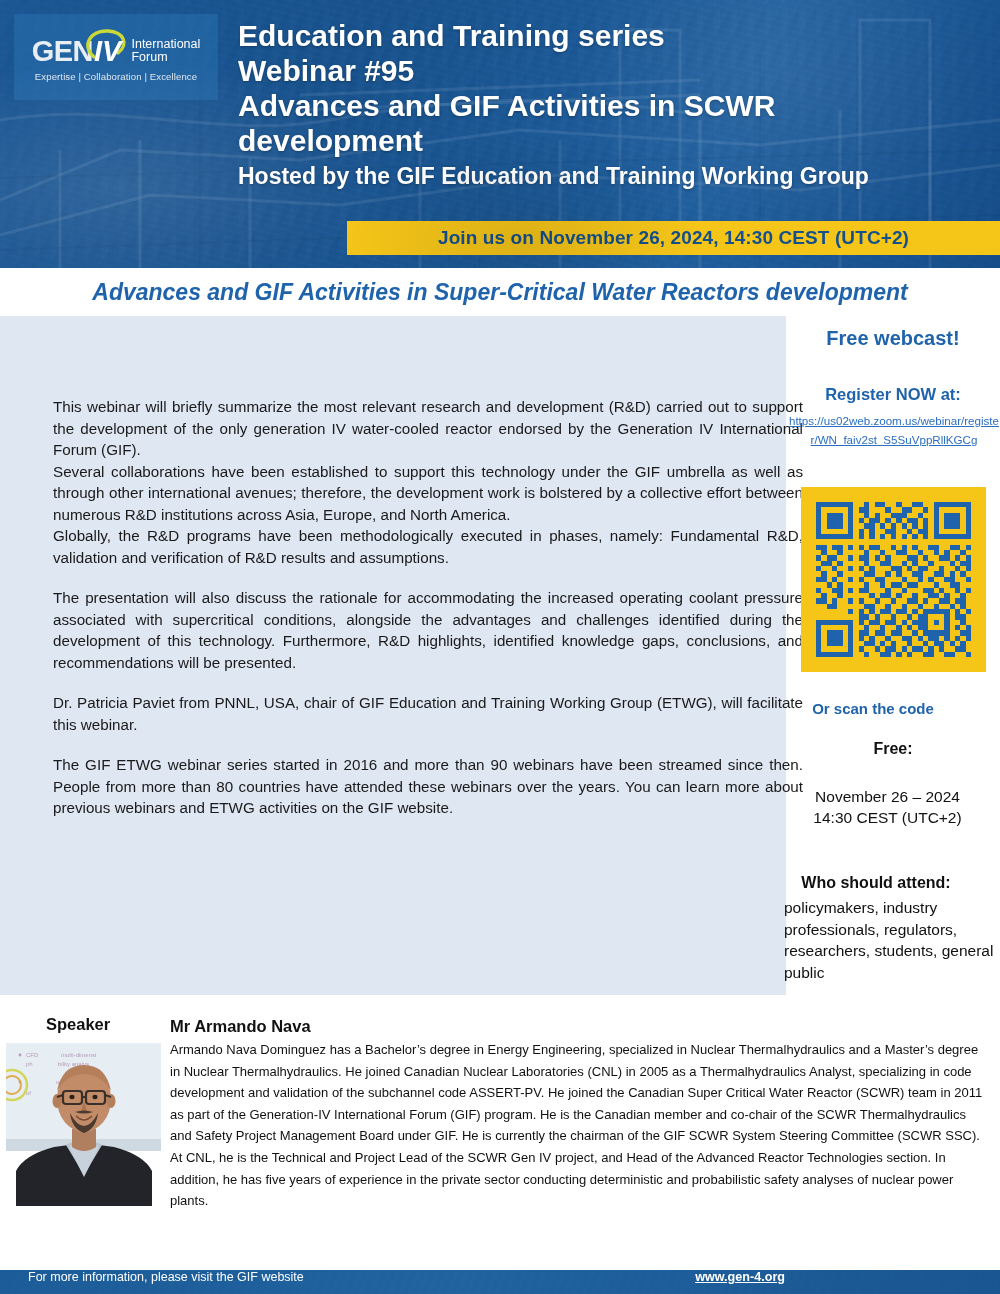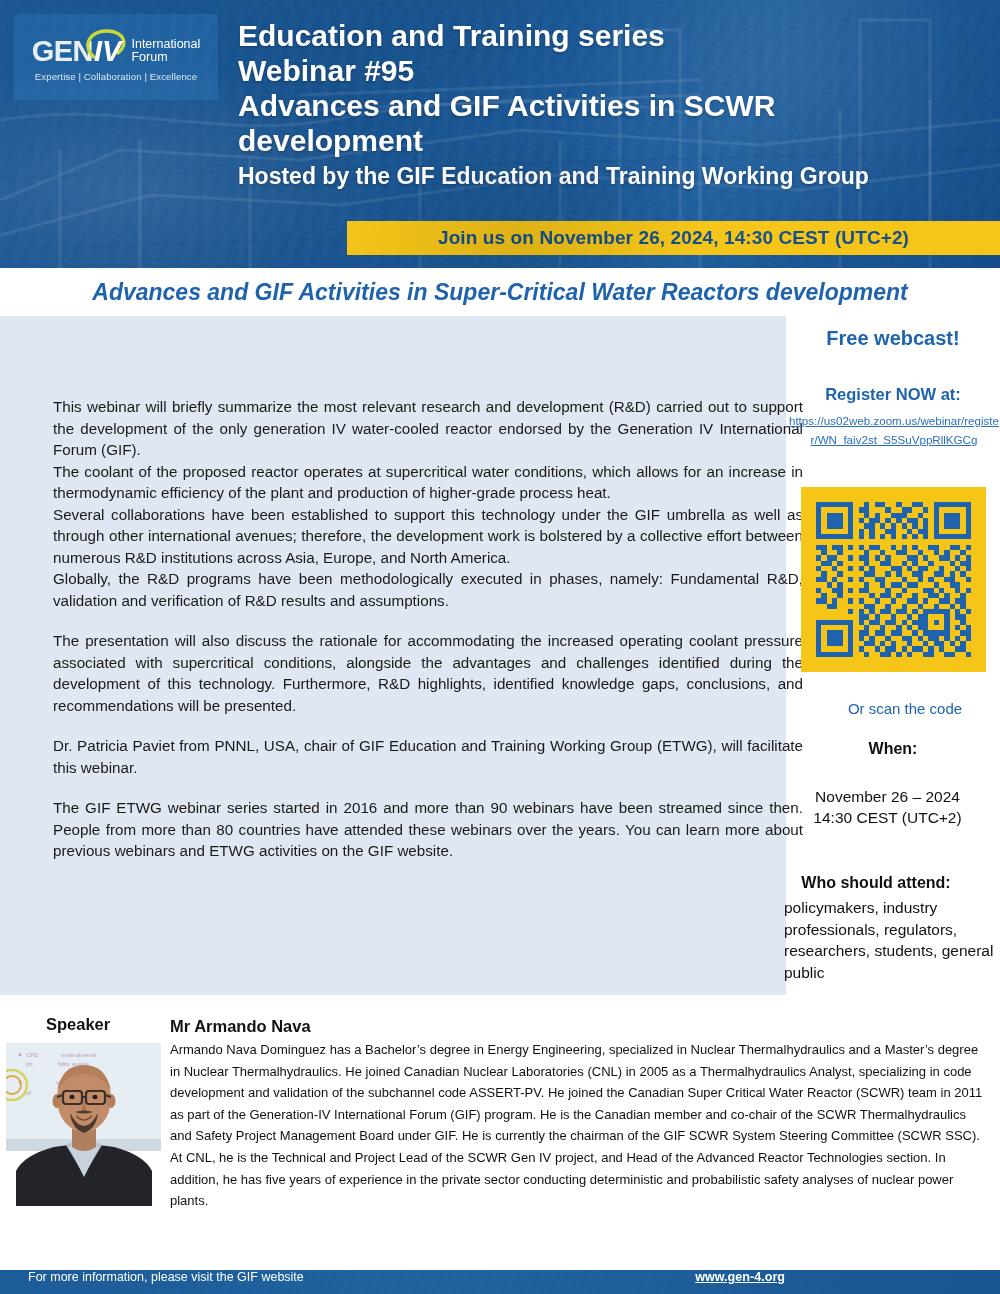--- a/index.html
+++ b/index.html
@@ -120,21 +120,21 @@
     color:#2b6fc0;font-size:11.6px;line-height:18.5px;
     text-decoration:underline;word-break:break-all;cursor:pointer;
   }
   .qr-frame{
     position:absolute;left:801px;top:487px;width:185px;height:185px;
     background:#f5c518;display:flex;align-items:center;justify-content:center;
   }
   .qr-canvas{width:155px;height:155px;display:block;}
   .or-scan{
     position:absolute;left:786px;top:700px;width:174px;text-align:center;
-    color:#1f63ad;font-weight:normal;font-size:15px;margin-left:32px;
+    color:#1f63ad;font-weight:bold;font-size:15px;
   }
   .when-label{
     position:absolute;left:786px;top:740px;width:214px;text-align:center;
     color:#111;font-weight:bold;font-size:16px;
   }
   .when-value{
     position:absolute;left:786px;top:786px;width:203px;text-align:center;
     color:#111;font-size:15.5px;line-height:21px;
   }
   .who-label{
@@ -237,21 +237,20 @@
 
 <div class="subtitle-band">
   <span>Advances and GIF Activities in Super-Critical Water Reactors development</span>
 </div>
 
 <div class="body-panel"></div>
 <div class="right-col"></div>
 
 <div class="body-text">
   <p>This webinar will briefly summarize the most relevant research and development (R&amp;D) carried out to support the development of the only generation IV water-cooled reactor endorsed by the Generation IV International Forum (GIF).</p>
-  <p>The coolant of the proposed reactor operates at supercritical water conditions, which allows for an increase in thermodynamic efficiency of the plant and production of higher-grade process heat.</p>
   <p>Several collaborations have been established to support this technology under the GIF umbrella as well as through other international avenues; therefore, the development work is bolstered by a collective effort between numerous R&amp;D institutions across Asia, Europe, and North America.</p>
   <p>Globally, the R&amp;D programs have been methodologically executed in phases, namely: Fundamental R&amp;D, validation and verification of R&amp;D results and assumptions.</p>
   <p class="gap">The presentation will also discuss the rationale for accommodating the increased operating coolant pressure associated with supercritical conditions, alongside the advantages and challenges identified during the development of this technology. Furthermore, R&amp;D highlights, identified knowledge gaps, conclusions, and recommendations will be presented.</p>
   <p class="gap">Dr. Patricia Paviet from PNNL, USA, chair of GIF Education and Training Working Group (ETWG), will facilitate this webinar.</p>
   <p class="gap">The GIF ETWG webinar series started in 2016 and more than 90 webinars have been streamed since then. People from more than 80 countries have attended these webinars over the years. You can learn more about previous webinars and ETWG activities on the GIF website.</p>
 </div>
 
 <div class="free-web">Free webcast!</div>
 <div class="reg-now">Register NOW at:</div>
 <a class="reg-url">https://us02web.zoom.us/webinar/register/WN_faiv2st_S5SuVppRllKGCg</a>
@@ -305,21 +304,21 @@
       <path d="M8 24h2v1H8z M11 24h2v1h-2z M14 24h2v1h-2z M18 24h1v1h-1z M27 24h2v1h-2z"></path>
       <path d="M8 25h1v1H8z M10 25h1v1h-1z M13 25h1v1h-1z M16 25h2v1h-2z M19 25h1v1h-1z M21 25h2v1h-2z M24 25h1v1h-1z M26 25h1v1h-1z M28 25h1v1h-1z"></path>
       <path d="M9 26h2v1H9z M12 26h1v1h-1z M14 26h1v1h-1z M17 26h1v1h-1z M20 26h1v1h-1z M22 26h2v1h-2z M25 26h1v1h-1z M27 26h1v1h-1z"></path>
       <path d="M8 27h1v1H8z M11 27h1v1h-1z M13 27h2v1h-2z M16 27h1v1h-1z M18 27h2v1h-2z M21 27h1v1h-1z M23 27h1v1h-1z M26 27h2v1h-2z"></path>
       <path d="M9 28h1v1H9z M12 28h2v1h-2z M15 28h1v1h-1z M17 28h1v1h-1z M20 28h2v1h-2z M24 28h2v1h-2z M28 28h1v1h-1z"></path>
     </g>
   </svg>
 </div>
 
 <div class="or-scan">Or scan the code</div>
-<div class="when-label">When:</div>
+<div class="when-label">Free:</div>
 <div class="when-value" style="white-space:pre-line;">November 26 – 2024
 14:30 CEST (UTC+2)</div>
 <div class="who-label">Who should attend:</div>
 <div class="who-value">policymakers, industry professionals, regulators, researchers, students, general public</div>
 
 <div class="speaker-label">Speaker</div>
 
 <div class="speaker-photo">
   <svg viewBox="0 0 155 163">
     <rect width="155" height="163" fill="#ffffff"></rect>

